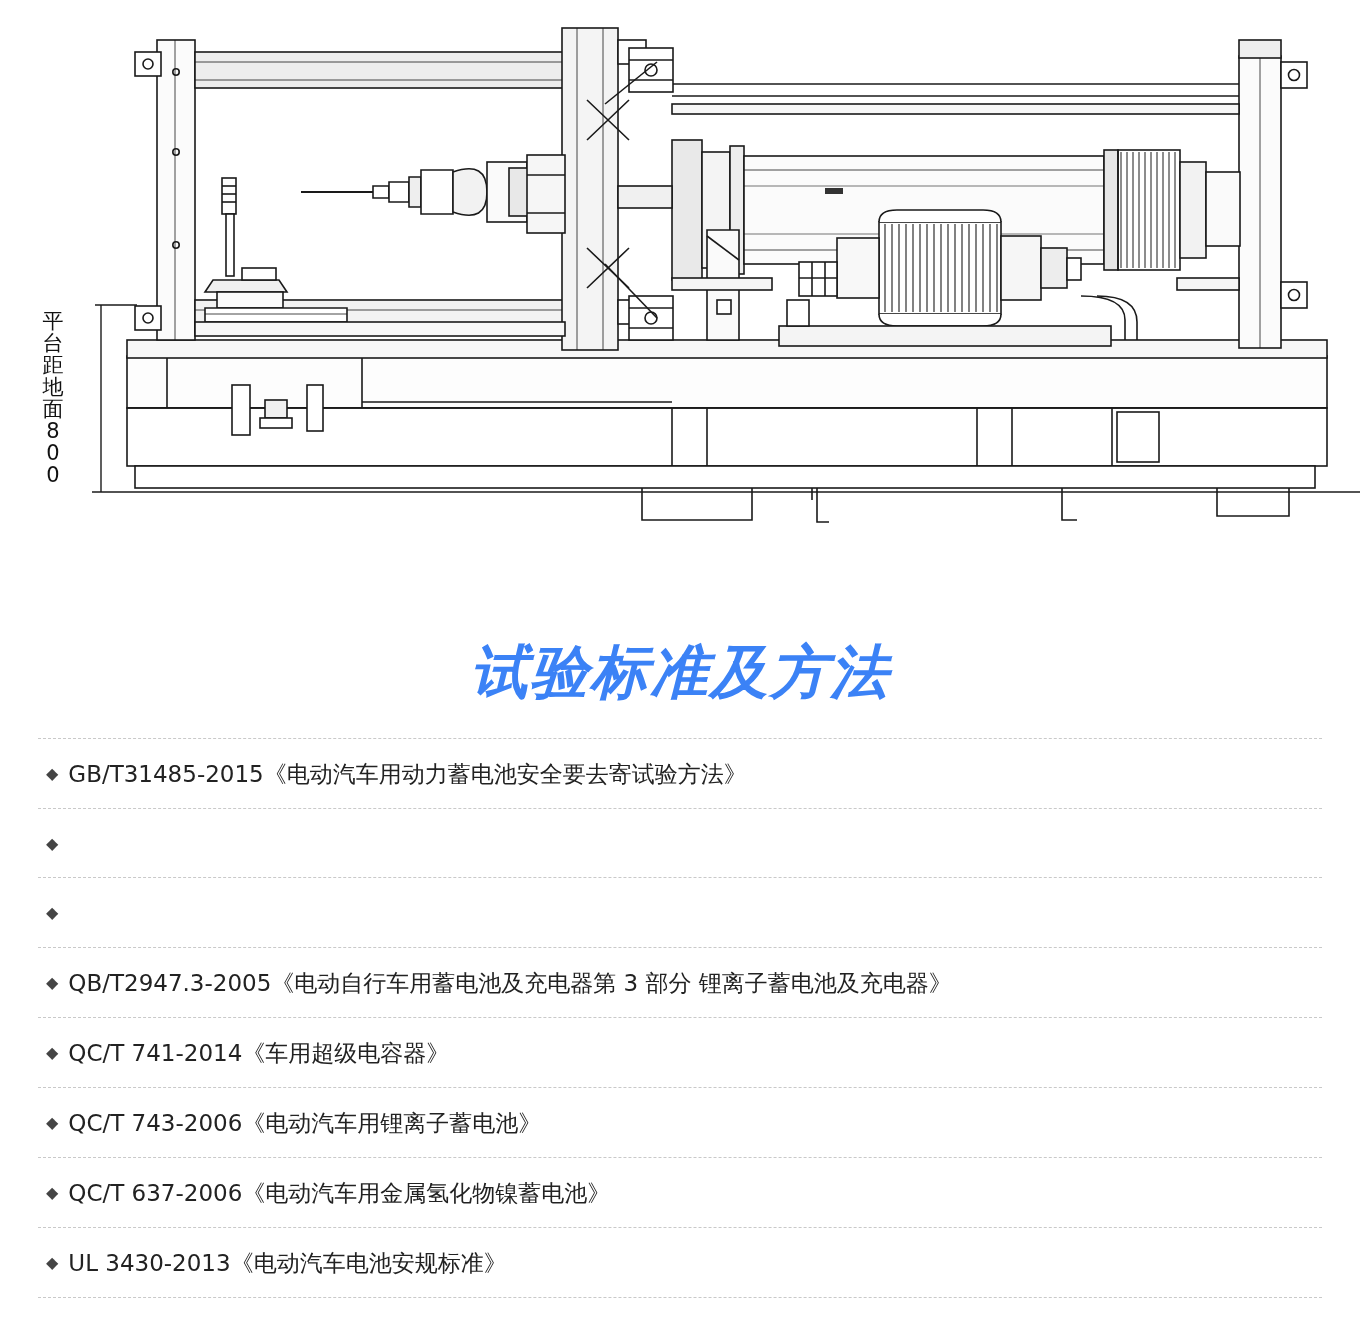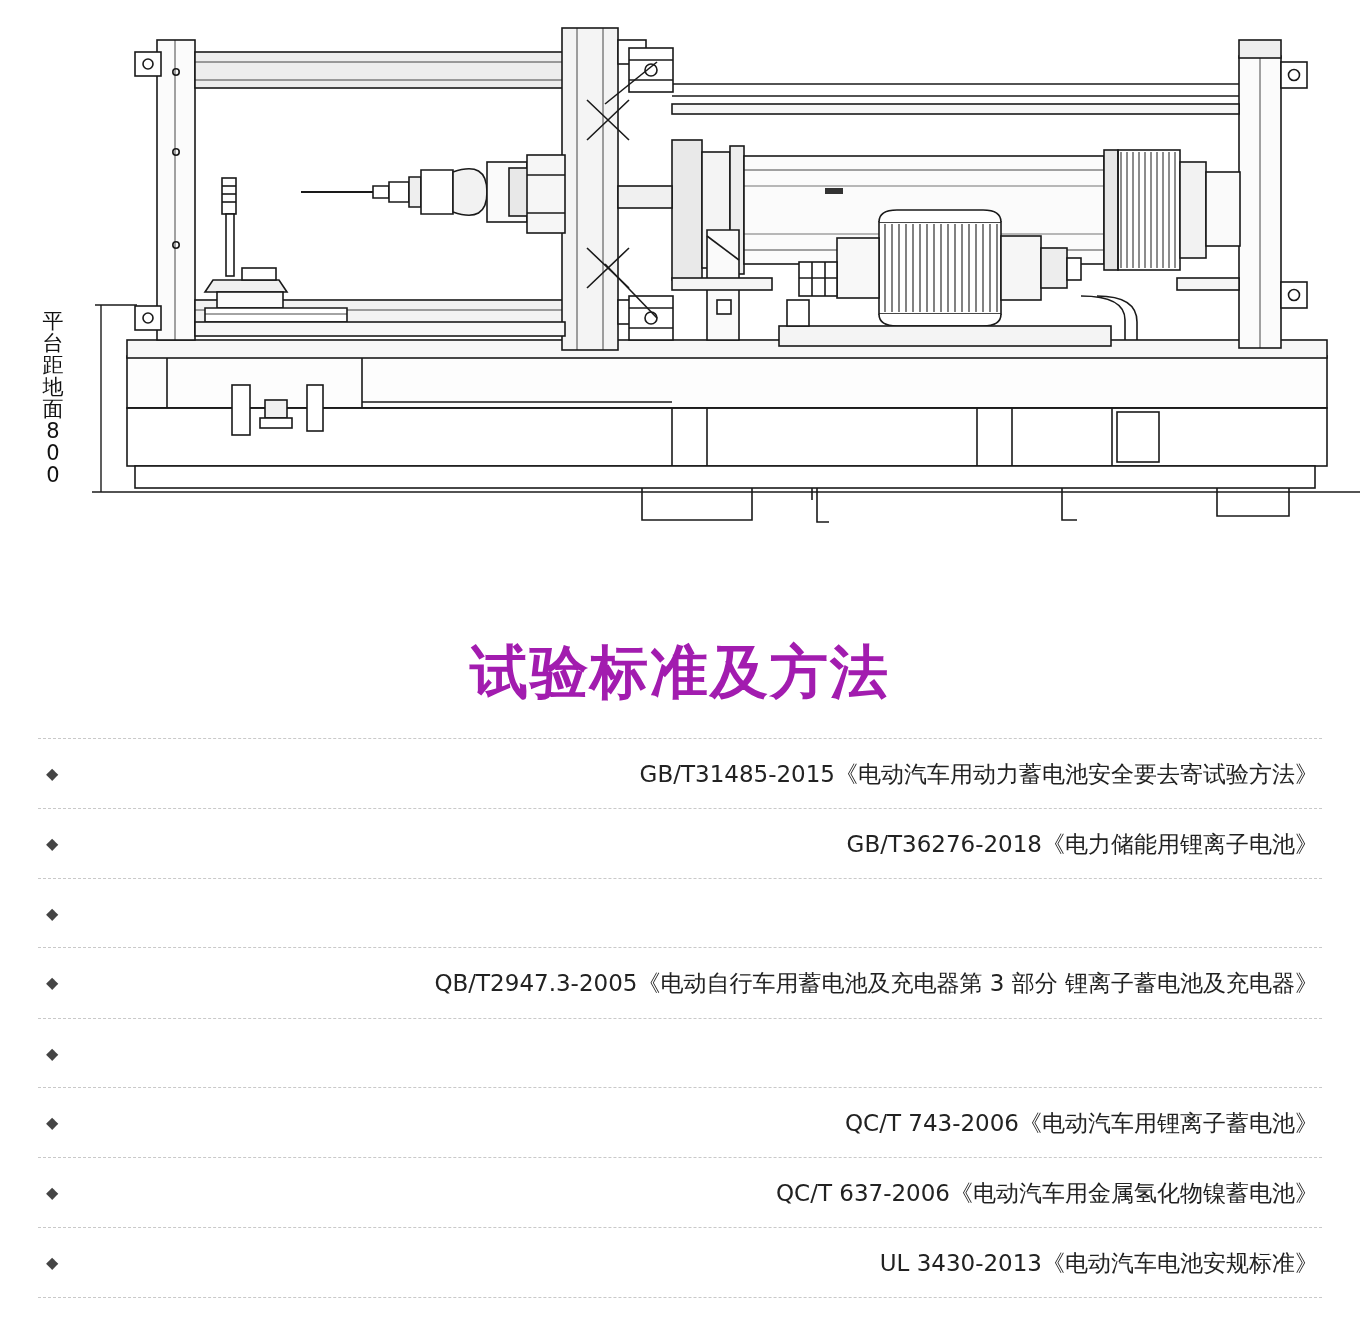--- a/index.html
+++ b/index.html
@@ -40,24 +40,25 @@
     word-break: break-all;
     font-family: "DejaVu Sans", sans-serif;
   }
 
   
   .section-title {
     text-align: center;
     font-size: 58px;
     font-weight: bold;
     letter-spacing: 2px;
-    color: #a21caf;
+    color: #3b82f6;
     margin-top: 34px;
     margin-bottom: 26px;
     font-family: "DejaVu Sans", sans-serif;
+    font-style: italic;
   }
 
   
   .std-list {
     margin: 0 38px;
     padding: 0;
     list-style: none;
   }
   .std-item {
     border-top: 1px dashed #c9c9c9;
@@ -74,21 +75,20 @@
   }
   .bullet {
     color: #444;
     font-size: 16px;
     margin-right: 10px;
     line-height: 1.9;
     flex: 0 0 auto;
   }
   .std-text {
     flex: 1 1 auto;
-    text-align: right;
   }
 </style>
 </head>
 <body>
 
 <div class="drawing-area">
 
   <div class="dim-label">平台距地面800</div>
 
   <svg class="drawing-svg" width="1360" height="600" viewBox="0 0 1360 600">
@@ -277,31 +277,31 @@
 
 <h1 class="section-title">试验标准及方法</h1>
 
 <ul class="std-list">
   <li class="std-item">
     <span class="bullet">◆</span>
     <span class="std-text">GB/T31485-2015《电动汽车用动力蓄电池安全要去寄试验方法》</span>
   </li>
   <li class="std-item">
     <span class="bullet">◆</span>
-    <span class="std-text">GB/T36276-2018《电力储能用锂离子电池》</span>
   </li>
   <li class="std-item">
     <span class="bullet">◆</span>
   </li>
   <li class="std-item">
     <span class="bullet">◆</span>
     <span class="std-text">QB/T2947.3-2005《电动自行车用蓄电池及充电器第 3 部分 锂离子蓄电池及充电器》</span>
   </li>
   <li class="std-item">
     <span class="bullet">◆</span>
+    <span class="std-text">QC/T 741-2014《车用超级电容器》</span>
   </li>
   <li class="std-item">
     <span class="bullet">◆</span>
     <span class="std-text">QC/T 743-2006《电动汽车用锂离子蓄电池》</span>
   </li>
   <li class="std-item">
     <span class="bullet">◆</span>
     <span class="std-text">QC/T 637-2006《电动汽车用金属氢化物镍蓄电池》</span>
   </li>
   <li class="std-item">

